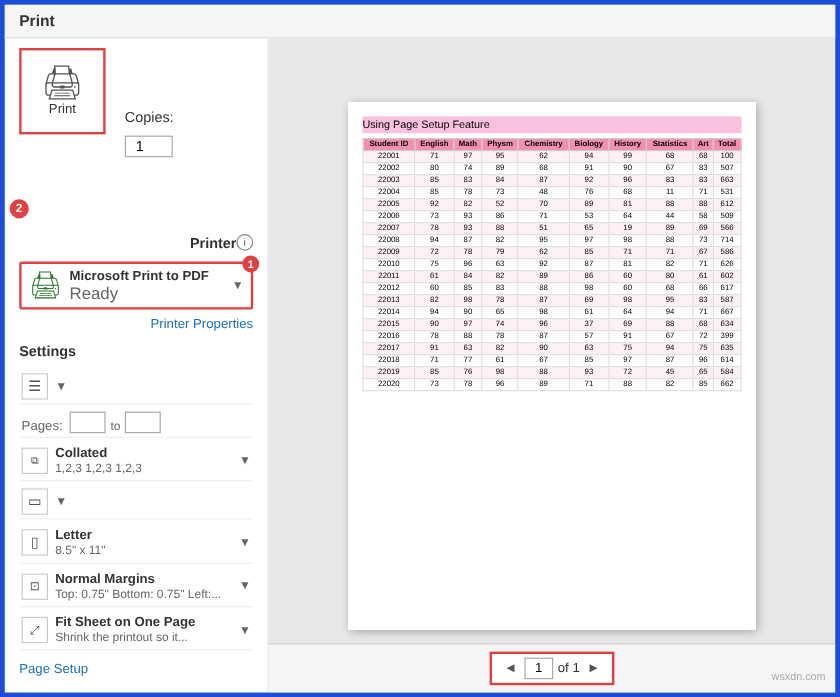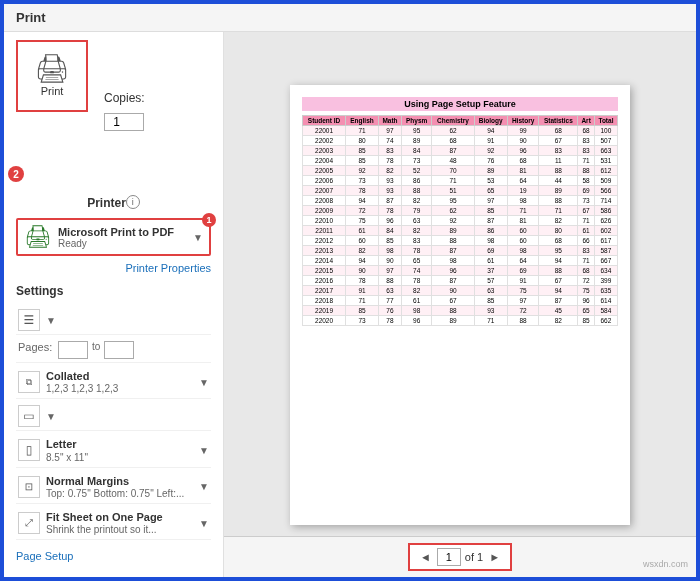--- a/index.html
+++ b/index.html
@@ -145,21 +145,21 @@
     }
     .printer-info {
       flex: 1;
     }
     .printer-name {
       font-size: 11px;
       font-weight: 600;
       color: #333;
     }
     .printer-status {
-      font-size: 10px;
+      font-size: 14px;
       color: #666;
     }
     .printer-dropdown-arrow {
       font-size: 10px;
       color: #666;
     }
     .printer-properties-link {
       color: #1a6fba;
       font-size: 11px;
       text-decoration: none;
@@ -203,21 +203,21 @@
       font-size: 10px;
       color: #666;
       line-height: 1.2;
     }
     .setting-dropdown {
       font-size: 10px;
       color: #666;
     }
     .pages-row {
       display: flex;
-      align-items: flex-start;
+      align-items: flex-end;
       gap: 4px;
       padding: 3px 2px;
       border-bottom: 1px solid #f0f0f0;
     }
     .pages-label {
       font-size: 11px;
       color: #666;
       width: 36px;
     }
     .pages-input {
@@ -253,23 +253,23 @@
     .preview-page {
       background: white;
       box-shadow: 2px 2px 8px rgba(0,0,0,0.3);
       width: 340px;
       min-height: 440px;
       padding: 12px;
       display: flex;
       flex-direction: column;
     }
     .preview-title {
-      text-align: center;
+      text-align: left;
       font-size: 9px;
-      font-weight: bold;
+      font-weight: normal;
       color: #000;
       background: #f9c0e0;
       padding: 2px 0;
       margin-bottom: 4px;
     }
     .preview-table {
       width: 100%;
       border-collapse: collapse;
       font-size: 6.5px;
     }
@@ -348,21 +348,21 @@
       font-size: 9px;
       display: flex;
       align-items: center;
       justify-content: center;
       color: #666;
       cursor: pointer;
     }
     .printer-header-row {
       display: flex;
       align-items: center;
-      justify-content: center;
+      justify-content: flex-end;
     }
   </style>
 </head>
 <body>
 
 <div class="main-container">
   <div class="title-bar">Print</div>
   <div class="content-area">
 
     <div class="left-panel">

